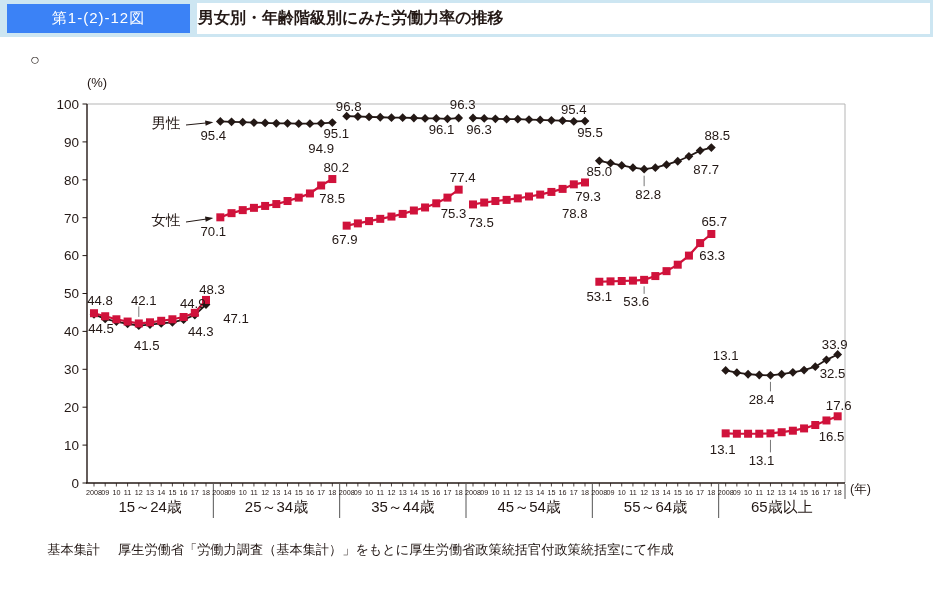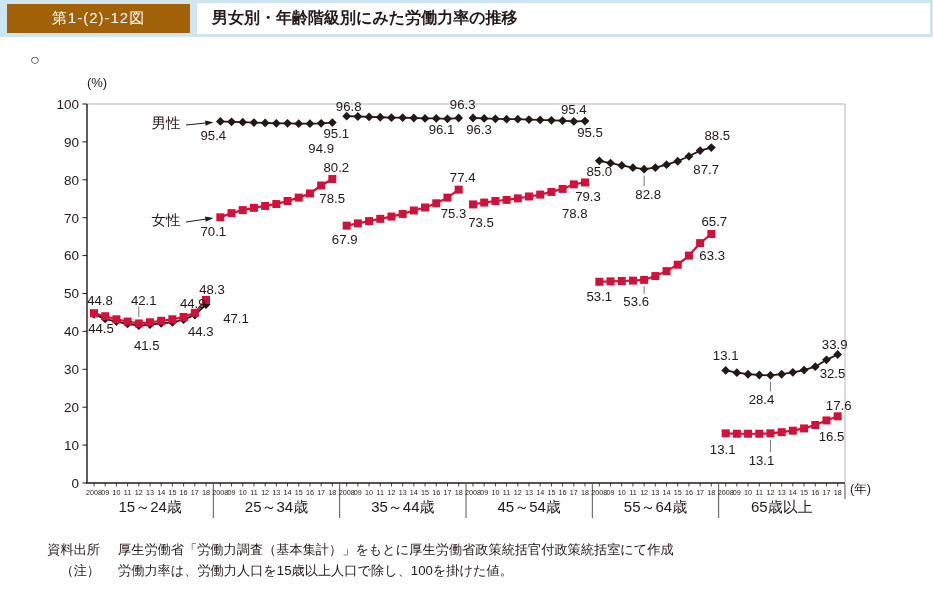--- a/index.html
+++ b/index.html
@@ -1,24 +1,24 @@
 <!DOCTYPE html>
 <html><head>
 <meta charset="utf-8">
 <style>
   html,body{margin:0;padding:0;background:#fff;}
   body{width:933px;height:610px;overflow:hidden;
        font-family:"Liberation Sans","DejaVu Sans",sans-serif;color:#231815;}
   .page{width:933px;}
   .header{position:relative;height:37px;background:#cde6f2;}
-  .badge{position:absolute;left:7px;top:4px;bottom:4px;width:183px;background:#a16207;
+  .badge{position:absolute;left:7px;top:4px;bottom:4px;width:183px;background:#3b82f6;
          color:#fff;font-size:15px;display:flex;align-items:center;justify-content:center;
          letter-spacing:1px;}
   .titlebox{position:absolute;left:197px;top:3px;right:3px;bottom:3px;background:#fff;
-            display:flex;align-items:center;padding-left:15px;font-size:16px;font-weight:bold;}
+            display:flex;align-items:center;padding-left:1px;font-size:16px;font-weight:bold;}
   .summary{margin:14px 0 4px 30px;font-size:15px;font-weight:bold;display:flex;align-items:center;}
   .bullet{font-weight:normal;font-size:16px;color:#3a3330;margin-right:16px;}
   #chart{display:block;}
   .footer{margin:4px 0 0 20px;font-size:13.2px;line-height:1.6;}
   .flabel{display:inline-block;min-width:80px;text-align:right;vertical-align:top;}
   .ftext{margin-left:18px;}
   svg text{font-family:"Liberation Sans","DejaVu Sans",sans-serif;}
 </style>
 </head>
 <body>
@@ -401,20 +401,17 @@
       <text x="166" y="55" text-anchor="middle" font-size="14.5" fill="#231815">男性</text>
       <line x1="186" y1="52" x2="211.33333333333331" y2="49.434000000000026" stroke="#231815" stroke-width="1"></line>
       <polygon points="213.3231520508063,49.2324523093802 205.62588917872017,52.625407404574375 205.1018651831086,47.45187873914463" fill="#231815"></polygon>
       <text x="166" y="152" text-anchor="middle" font-size="14.5" fill="#231815">女性</text>
       <line x1="186" y1="149" x2="211.33333333333331" y2="145.32100000000003" stroke="#231815" stroke-width="1"></line>
       <polygon points="213.31257124675338,145.033567778284 205.76928148130395,148.75630595259415 205.0219577048423,143.610287377702" fill="#231815"></polygon>
     </svg>
 
   <div class="footer">
     <div>
-      <span class="flabel">資料出所</span><span class="ftext">厚生労働省「労働力調査（基本集計）」をもとに厚生労働省政策統括官付政策統括室にて作成</span>
-    </div>
-    <div>
-      <span class="flabel">（注）</span><span class="ftext">労働力率は、労働力人口を15歳以上人口で除し、100を掛けた値。</span>
+      <span class="flabel">基本集計</span><span class="ftext">厚生労働省「労働力調査（基本集計）」をもとに厚生労働省政策統括官付政策統括室にて作成</span>
     </div>
   </div>
 
 </div>
 
 </body></html>

